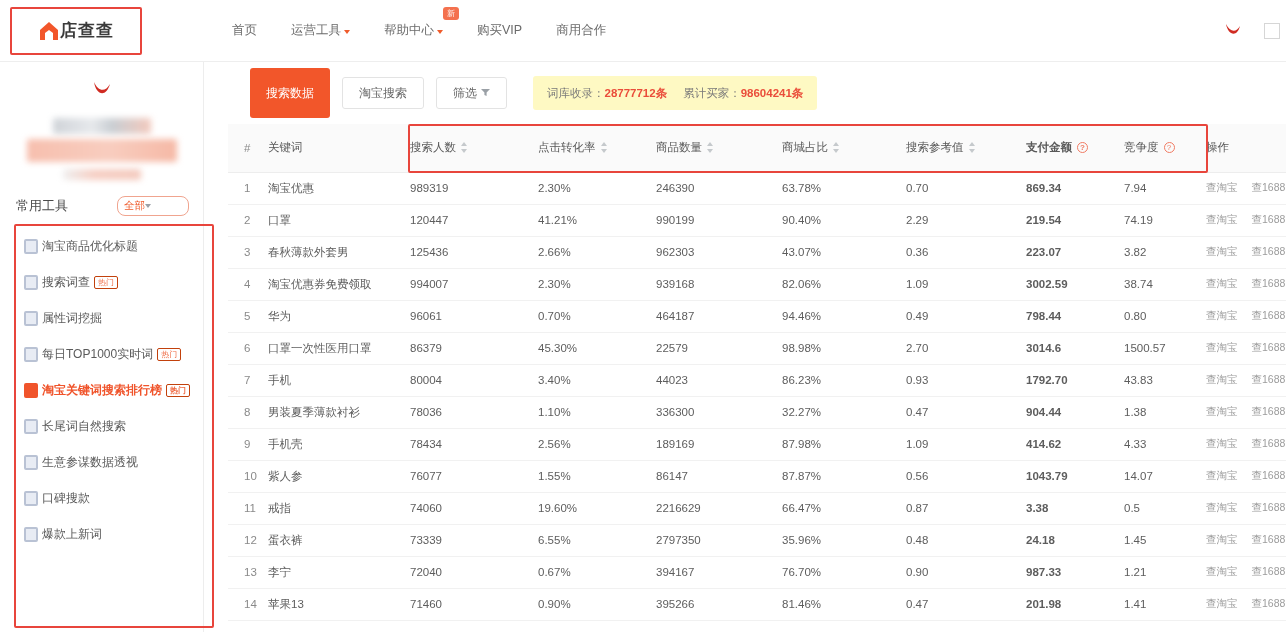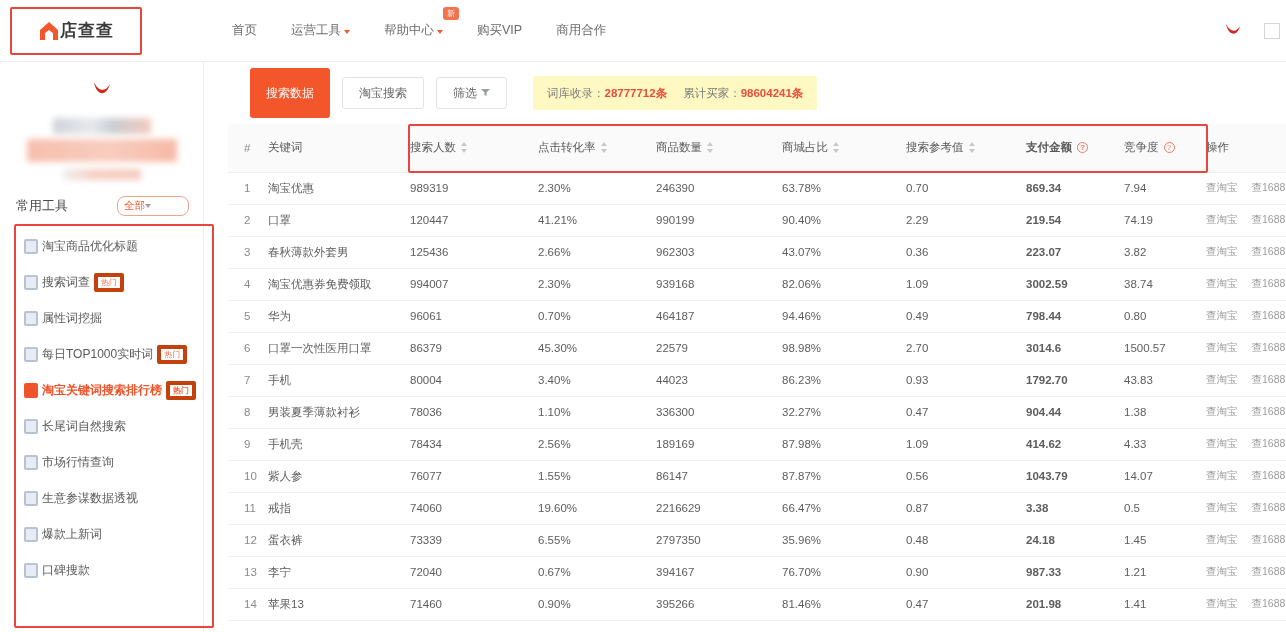--- a/index.html
+++ b/index.html
@@ -80,21 +80,21 @@
     cursor: pointer;
   }
   .menu-icon {
     width: 14px; height: 15px; border: 2px solid #b9c2d4; border-radius: 2px;
     background: #e8ecf4; flex: none;
   }
   .menu-item.active { color: #f0542b; font-weight: bold; }
   .menu-item.active .menu-icon { background: #f0542b; border-color: #f0542b; }
   .menu-label { filter: blur(0.45px); white-space: nowrap; }
   .menu-badge {
-    font-size: 8px; color: #ef6a43; border: 4px solid #c2410c;
+    font-size: 8px; color: #ef6a43; border: 1px solid #c2410c;
     border-radius: 2px; padding: 0px 3px; filter: blur(0.5px); flex: none;
   }
 
   
   .main {
     position: absolute; top: 62px; left: 226px; width: 1060px; height: 570px;
     background: #fff;
   }
   .searchrow {
     display: flex; align-items: center; height: 62px; padding: 0 0 0 24px; gap: 12px;
@@ -262,38 +262,34 @@
           <span class="menu-icon"></span>
           <span class="menu-label">淘宝关键词搜索排行榜</span>
           <span class="menu-badge">热门</span>
         </div>
 
         <div class="menu-item">
           <span class="menu-icon"></span>
           <span class="menu-label">长尾词自然搜索</span>
         </div>
 
-        <div class="menu-item">
-          <span class="menu-icon"></span>
-          <span class="menu-label">市场行情查询</span>
-        </div>
 
         <div class="menu-item">
           <span class="menu-icon"></span>
           <span class="menu-label">生意参谋数据透视</span>
         </div>
 
         <div class="menu-item">
           <span class="menu-icon"></span>
+          <span class="menu-label">口碑搜款</span>
+        </div>
+
+        <div class="menu-item">
+          <span class="menu-icon"></span>
           <span class="menu-label">爆款上新词</span>
-        </div>
-
-        <div class="menu-item">
-          <span class="menu-icon"></span>
-          <span class="menu-label">口碑搜款</span>
         </div>
 
       </div>
     </div>
   </div>
 
   <div class="main">
 
     <div class="searchrow">
       <button class="btn-search">搜索数据</button>

